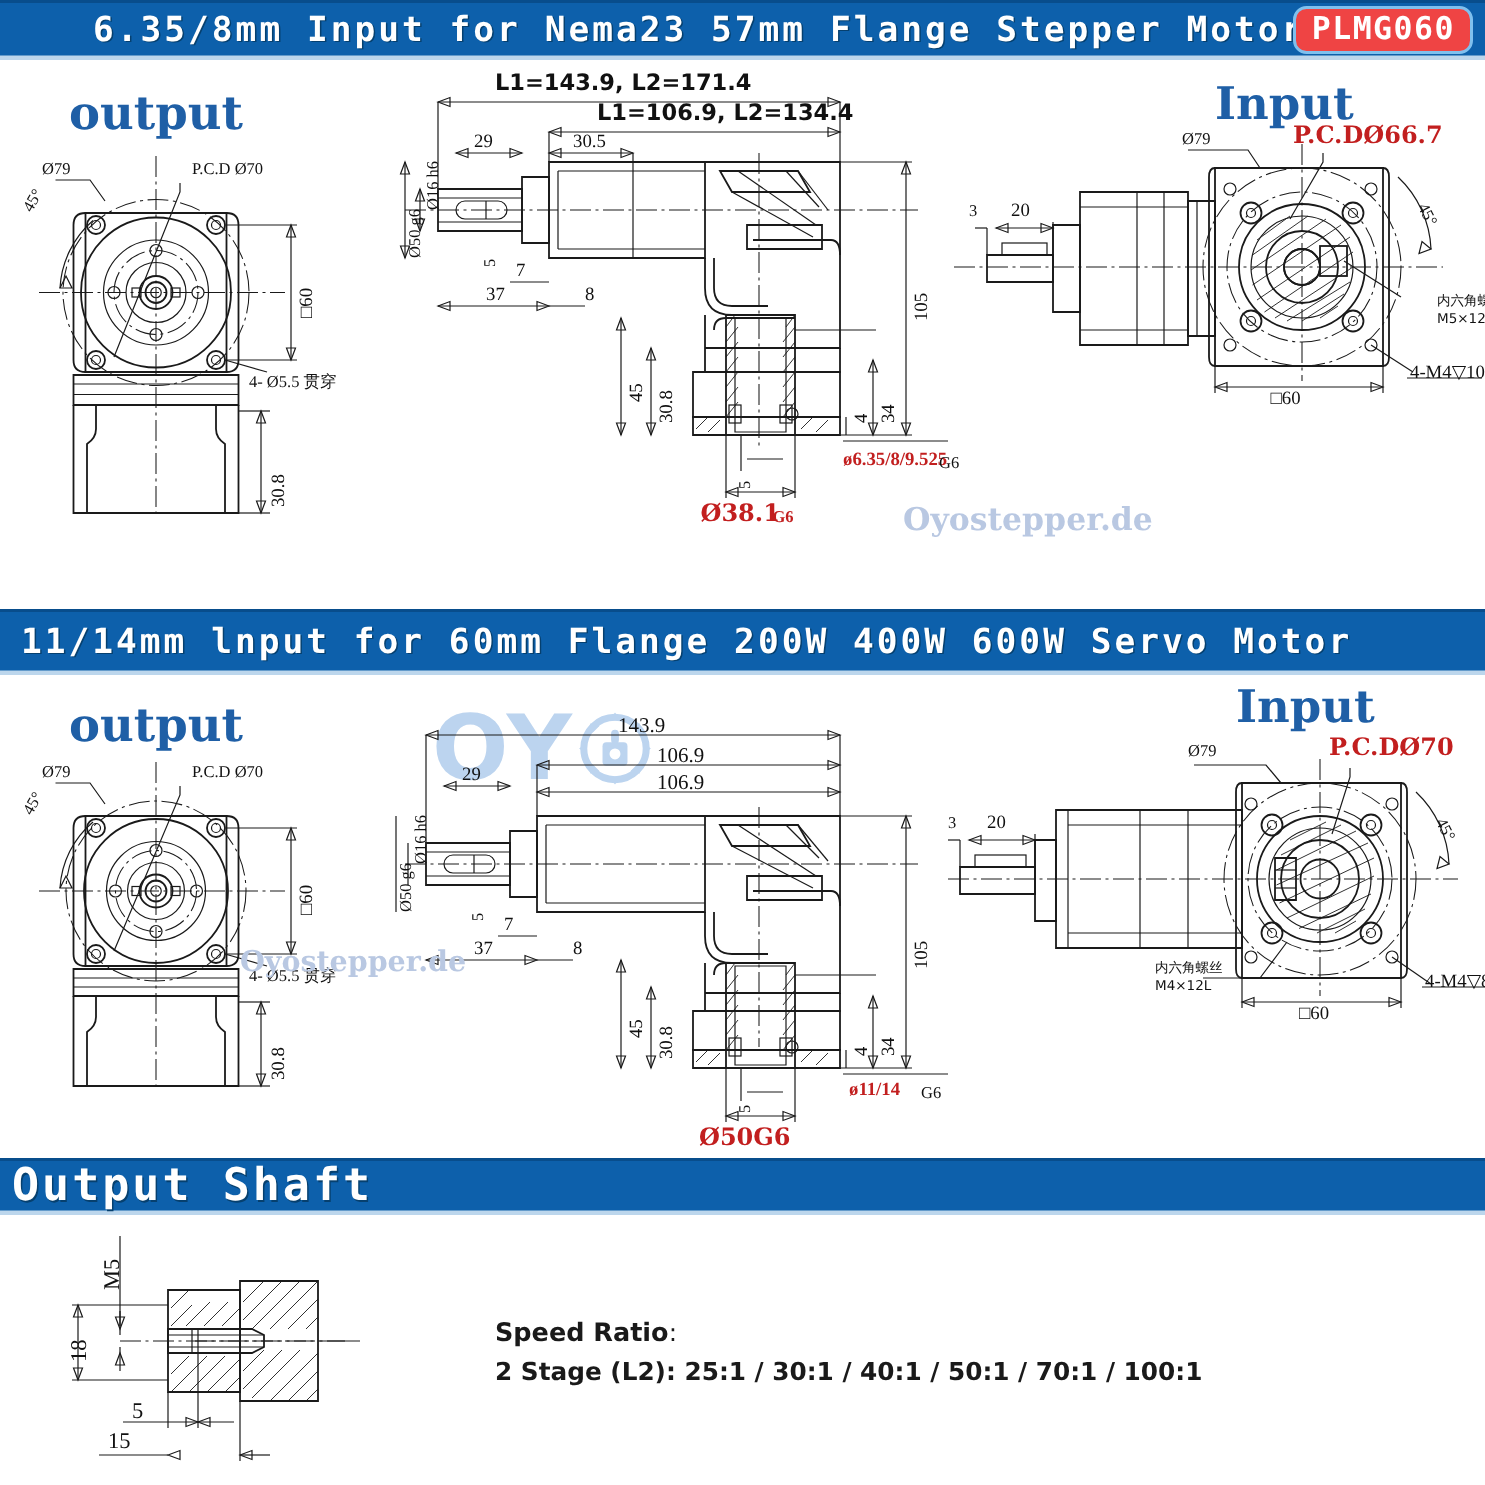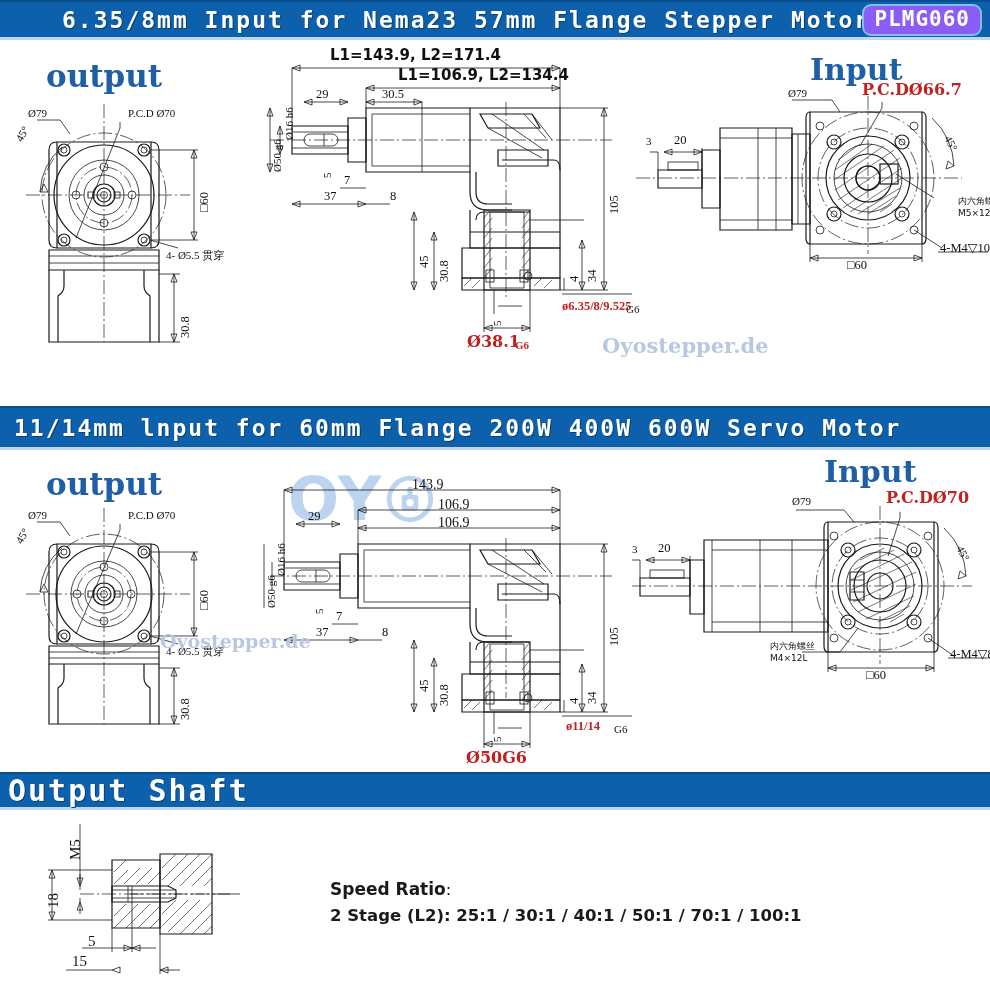--- a/index.html
+++ b/index.html
@@ -9,21 +9,21 @@
   
   .band{position:absolute;left:0;width:990px;background:#0d60ab;
         border-top:2px solid #084d8c;border-bottom:3px solid #bcd6ec;
         box-sizing:border-box;display:flex;align-items:center;}
   .band-title{color:#ffffff;font-family:"DejaVu Sans Mono",monospace;
         font-weight:bold;letter-spacing:2px;white-space:nowrap;
         text-shadow:1px 1px 0 #06406f;}
   .band-badge{position:absolute;right:8px;top:50%;transform:translateY(-50%);
         border:2px solid #7fc0ee;border-radius:9px;padding:1px 10px 3px 10px;
         color:#ffffff;font-family:"DejaVu Sans Mono",monospace;font-weight:bold;
-        font-size:21px;letter-spacing:1px;background:#8b5cf6;}
+        font-size:21px;letter-spacing:1px;background:#ef4444;}
 
   
   .panel{position:absolute;}
   .vtitle{position:absolute;color:#1f5fa6;font-family:"DejaVu Serif",serif;
           font-weight:bold;font-style:normal;}
 
   
   .dt{position:absolute;font-family:"Liberation Serif",serif;color:#111;
       white-space:nowrap;line-height:1;}
   .dt.s{font-size:11px;}

